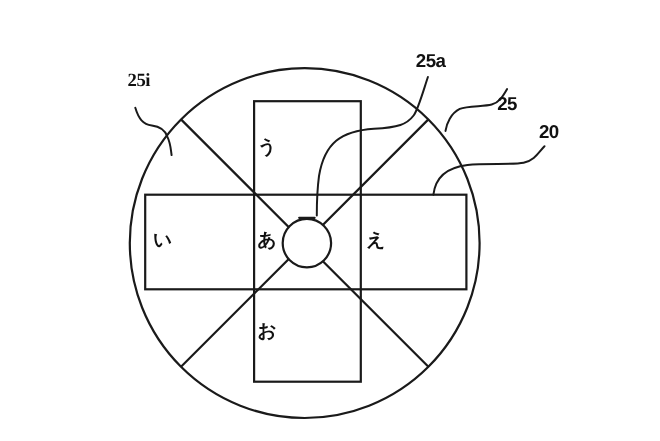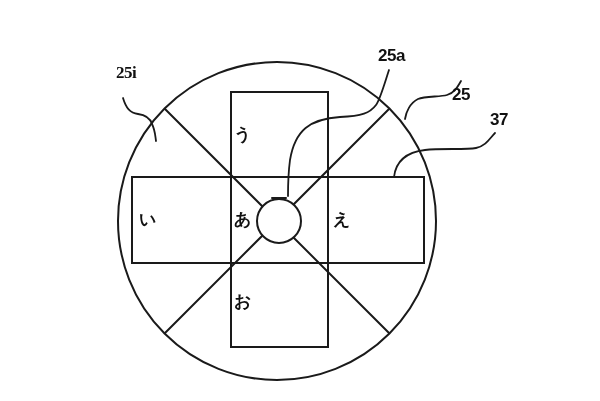--- a/index.html
+++ b/index.html
@@ -51,20 +51,20 @@
     <path class="thin" d="M 389 70 C 385 82, 380 100, 376 105 C 370 113, 362 116, 340 117 C 310 119, 295 130, 290 160 C 288 175, 288 185, 288 196"></path>
 
     <path class="thin" d="M 461 81 C 457 88, 454 93, 447 95 C 440 97, 425 96, 418 99 C 410 103, 406 112, 405 119"></path>
 
     <path class="thin" d="M 495 133 C 490 138, 486 146, 476 148 C 466 150, 440 148, 425 150 C 408 152, 396 160, 394 177"></path>
   </svg>
 
   <span class="ref-label" style="left:116px; top:64px;font-family:Liberation Serif, serif;">25i</span>
   <span class="ref-label" style="left:378px; top:47px;">25a</span>
   <span class="ref-label" style="left:452px; top:62px;margin-top:24px;">25</span>
-  <span class="ref-label" style="left:490px; top:111px;">37</span>
+  <span class="ref-label" style="left:490px; top:111px;">20</span>
 
   <span class="key-label" style="left:234px; top:126px;">う</span>
   <span class="key-label" style="left:139px; top:211px;">い</span>
   <span class="key-label" style="left:234px; top:211px;">あ</span>
   <span class="key-label" style="left:333px; top:211px;">え</span>
   <span class="key-label" style="left:234px; top:293px;">お</span>
 </div>
 
 </body></html>

